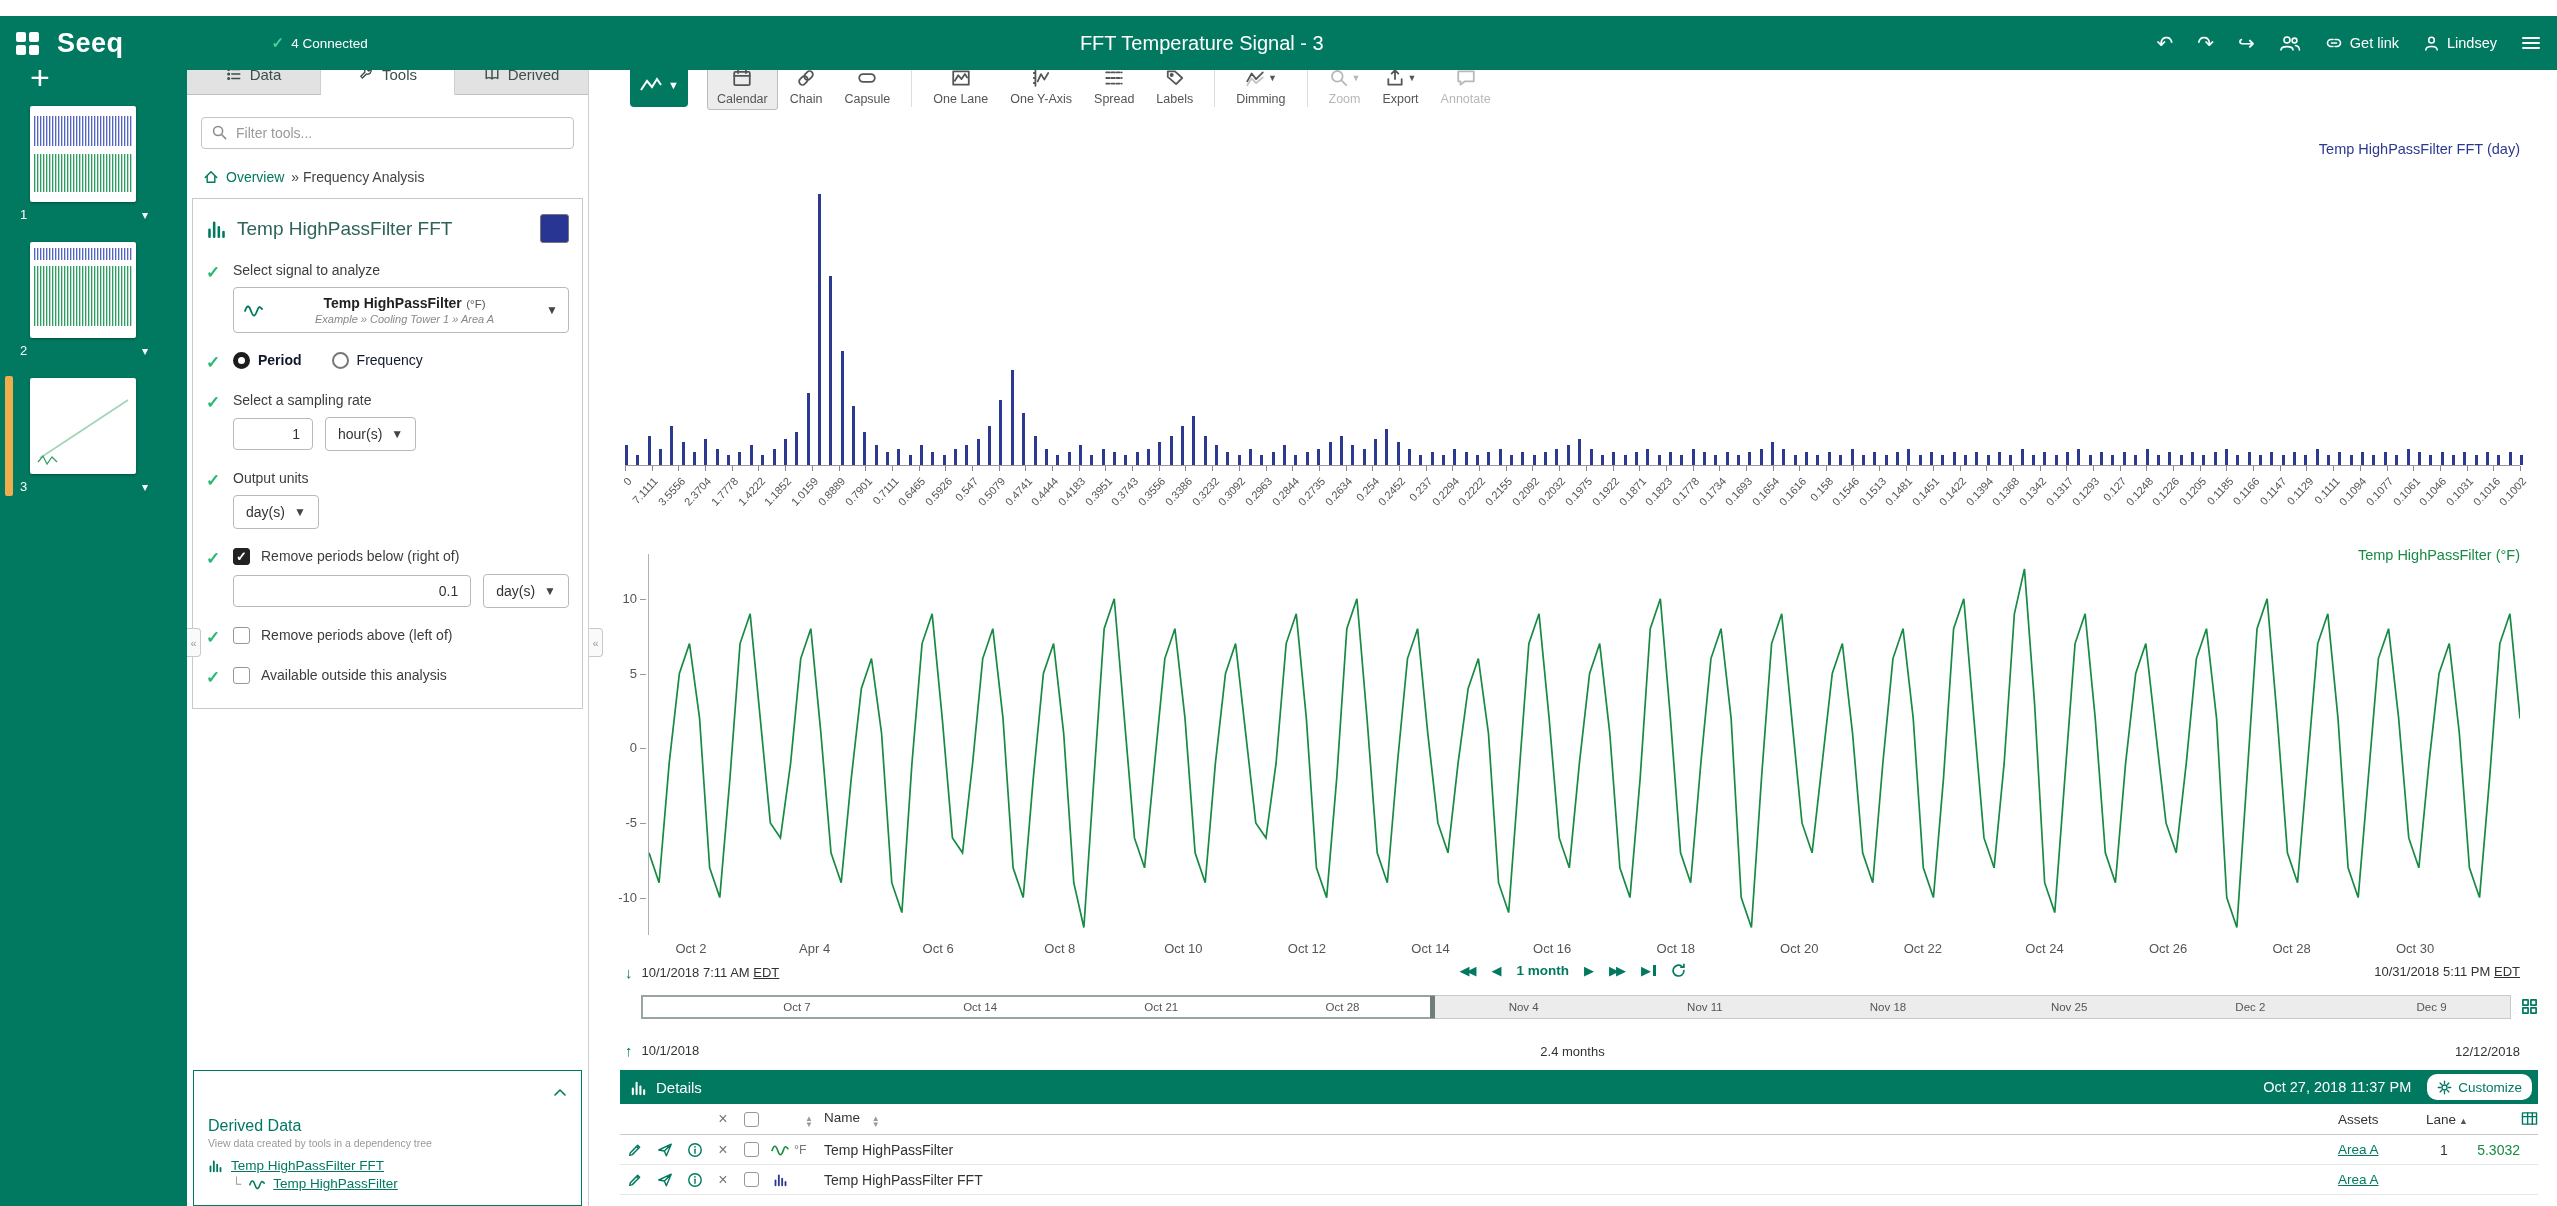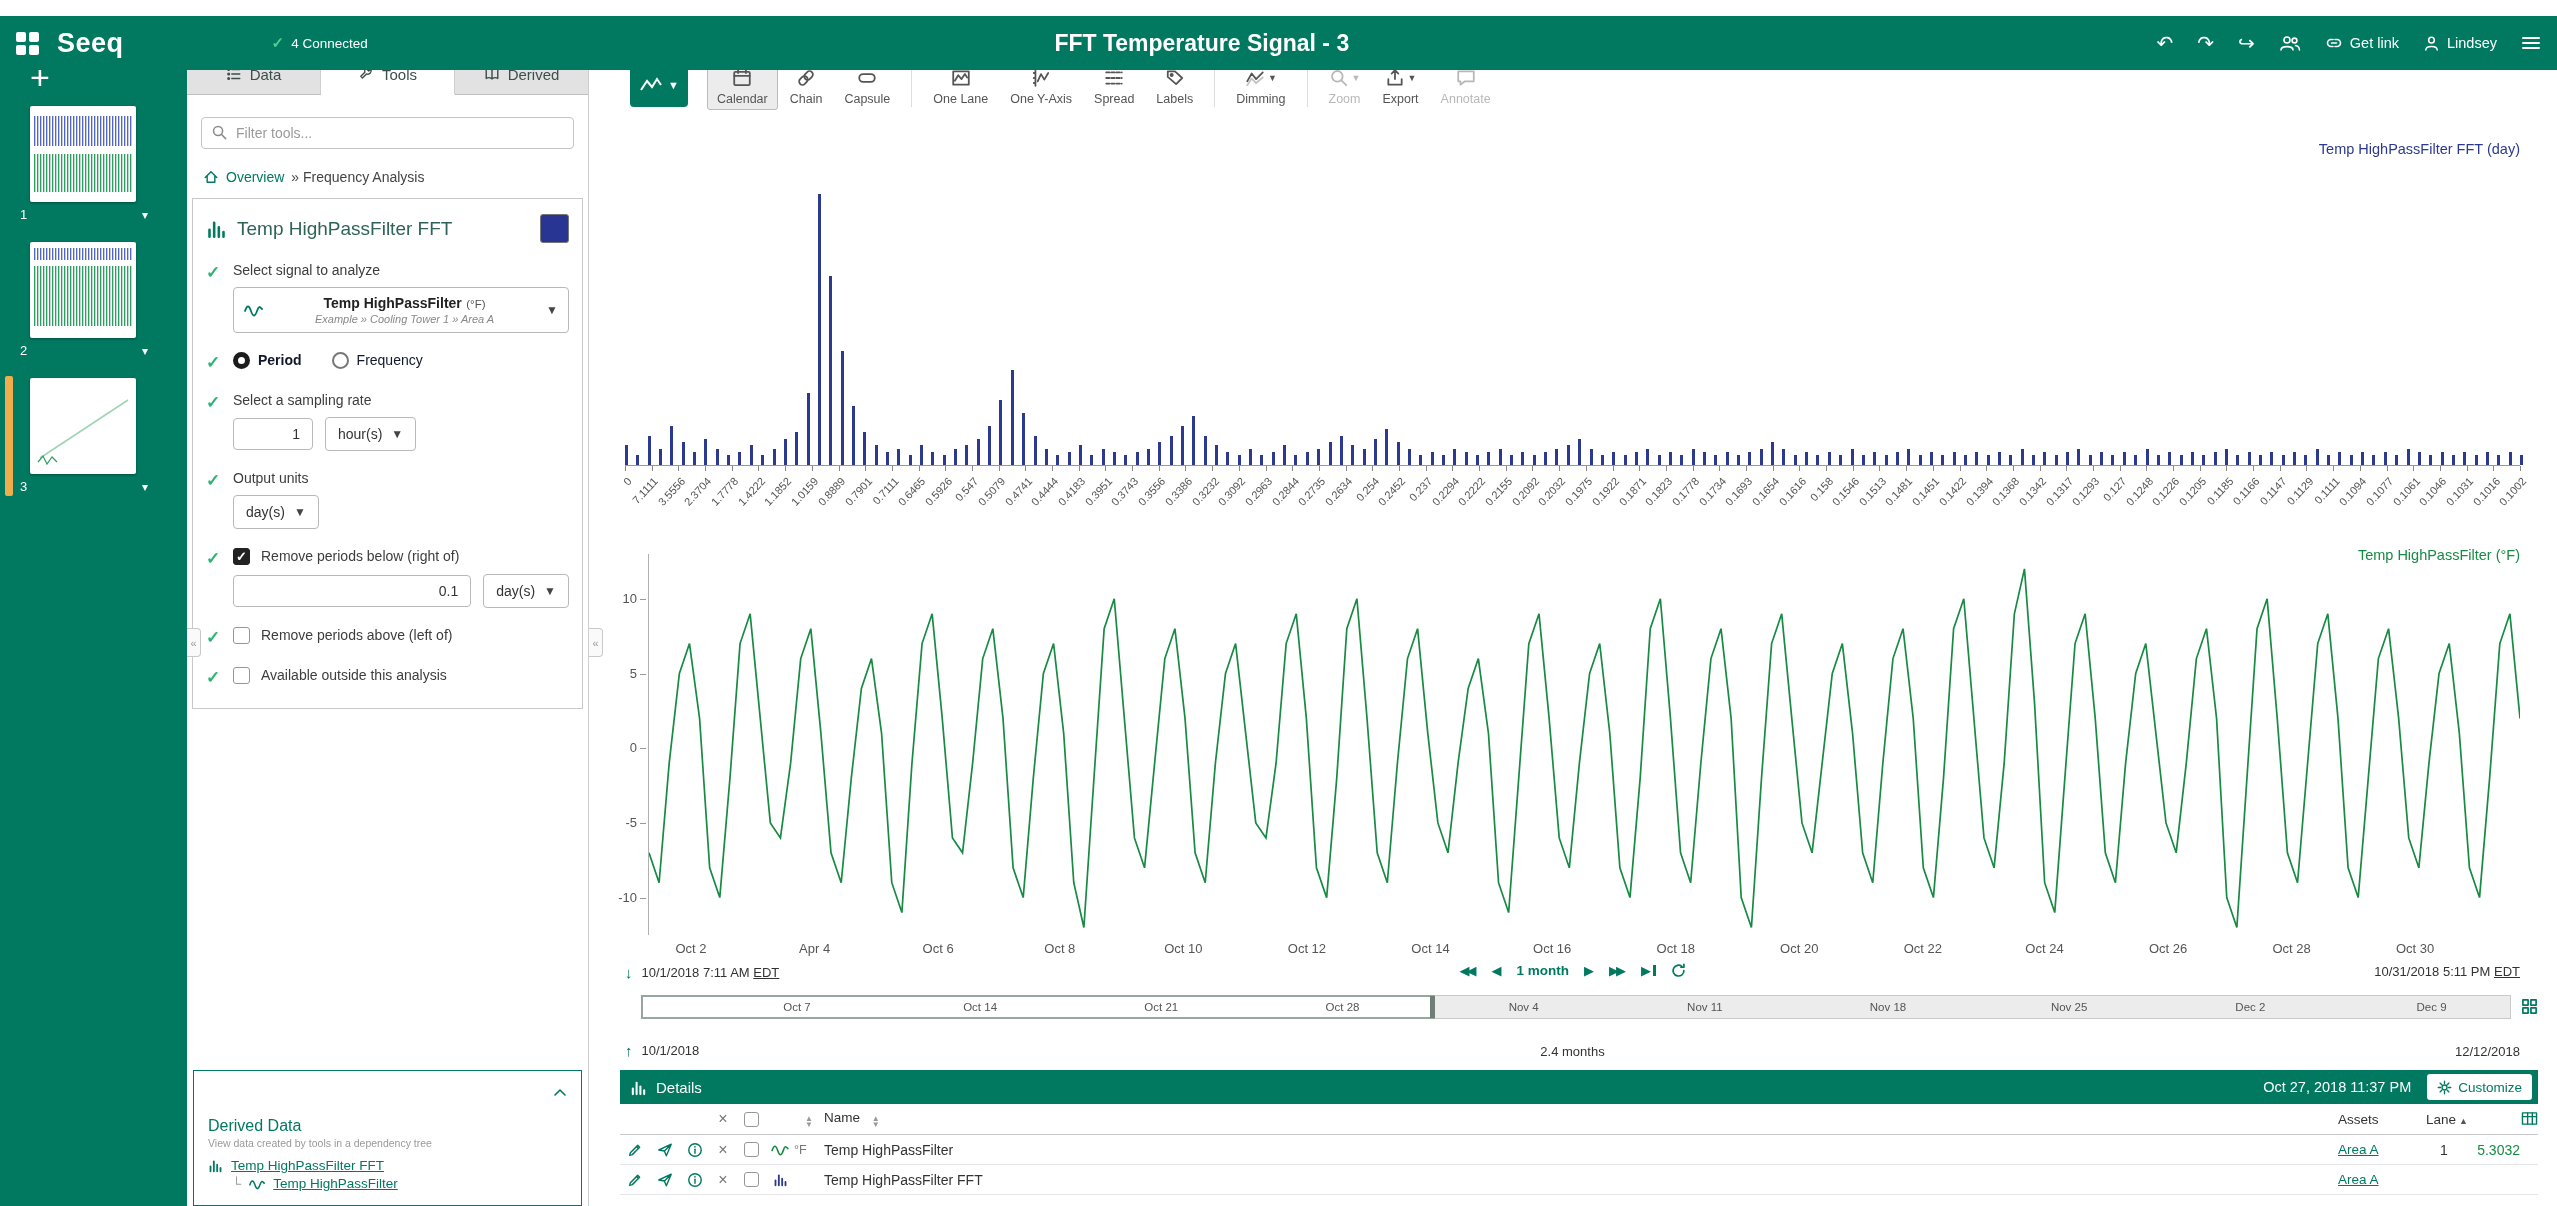--- a/index.html
+++ b/index.html
@@ -8,21 +8,21 @@
   svg.ic{stroke:currentColor;fill:none;stroke-width:1.6;stroke-linecap:round;stroke-linejoin:round;}
   u{text-decoration:underline;}
 
   
   .topbar{position:absolute;left:0;top:16px;width:100%;height:54px;background:#007960;display:flex;align-items:center;color:#fff;z-index:20;}
   .waffle{display:grid;grid-template-columns:10px 10px;gap:3px;margin-left:16px;cursor:pointer;}
   .waffle i{width:10px;height:10px;background:#fff;border-radius:2px;}
   .logo{font-size:27px;font-weight:bold;margin-left:18px;letter-spacing:.5px;cursor:pointer;}
   .conn{display:flex;align-items:center;gap:7px;margin-left:148px;font-size:13.5px;}
   .conncheck{color:#49d292;font-weight:bold;font-size:15px;}
-  .doc-title{position:absolute;left:47%;transform:translateX(-50%);font-size:23px;white-space:nowrap;font-weight:bold;}
+  .doc-title{position:absolute;left:47%;transform:translateX(-50%);font-size:20px;white-space:nowrap;}
   .tb-right{margin-left:auto;display:flex;align-items:center;gap:24px;margin-right:16px;font-size:14.5px;}
   .tbico{font-size:20px;cursor:pointer;line-height:1;}
   .tbbtn{display:flex;align-items:center;gap:7px;cursor:pointer;}
 
   
   .wstrip{position:absolute;left:0;top:54px;width:187px;bottom:0;background:#007960;}
   .wsplus{color:#fff;font-size:34px;font-weight:300;margin:6px 0 12px 30px;line-height:1;cursor:pointer;}
   .wsblock{position:relative;margin:0 0 20px 30px;}
   .wsblock.selected::before{content:'';position:absolute;left:-25px;top:-2px;bottom:-2px;width:8px;background:#f0ad4e;border-radius:2px;}
   .wscard{position:relative;width:106px;height:96px;background:#fff;border-radius:2px;box-shadow:0 1px 3px rgba(0,0,0,.35);overflow:hidden;cursor:pointer;}
@@ -140,21 +140,21 @@
   .underrow{position:absolute;left:5px;right:18px;top:928px;height:20px;font-size:13px;color:#333;}
   .ustart{display:flex;gap:9px;align-items:center;}
   .udur{position:absolute;left:50%;transform:translateX(-50%);top:2px;}
   .uend{position:absolute;right:0;top:2px;}
 
   
   .details{position:absolute;left:31px;right:19px;top:1016px;bottom:0;}
   .dhdr{height:34px;background:#007960;display:flex;align-items:center;color:#fff;padding:0 6px 0 10px;}
   .dtxt{font-size:15px;margin-left:9px;}
   .dtime{margin-left:auto;font-size:14.5px;margin-right:16px;}
-  .custbtn{background:#fff;border:none;border-radius:3px;height:26px;display:flex;align-items:center;gap:6px;padding:0 10px;color:#007960;font-size:13.5px;cursor:pointer;font-family:inherit;}
+  .custbtn{background:#fff;border:none;border-radius:10px;height:26px;display:flex;align-items:center;gap:6px;padding:0 10px;color:#007960;font-size:13.5px;cursor:pointer;font-family:inherit;}
   .thead{height:30px;display:flex;align-items:center;border-bottom:1px solid #c9c9c9;font-size:13.5px;color:#333;padding-right:18px;position:relative;}
   .trow{height:29px;display:flex;align-items:center;border-bottom:1px solid #e6e6e6;font-size:14px;color:#333;padding-right:18px;}
   .c-ico{width:30px;text-align:center;flex:none;color:#007960;cursor:pointer;line-height:0;}
   .c-x{width:26px;text-align:center;flex:none;color:#777;font-size:16px;cursor:pointer;}
   .c-chk{width:30px;flex:none;display:flex;justify-content:center;}
   .c-type{width:28px;flex:none;text-align:center;line-height:0;}
   .c-unit{width:30px;flex:none;color:#777;font-size:12.5px;}
   .c-name{flex:1;min-width:0;}
   .c-assets{width:88px;flex:none;font-size:13.5px;}
   .c-assets .link{color:#007960;text-decoration:underline;cursor:pointer;}

